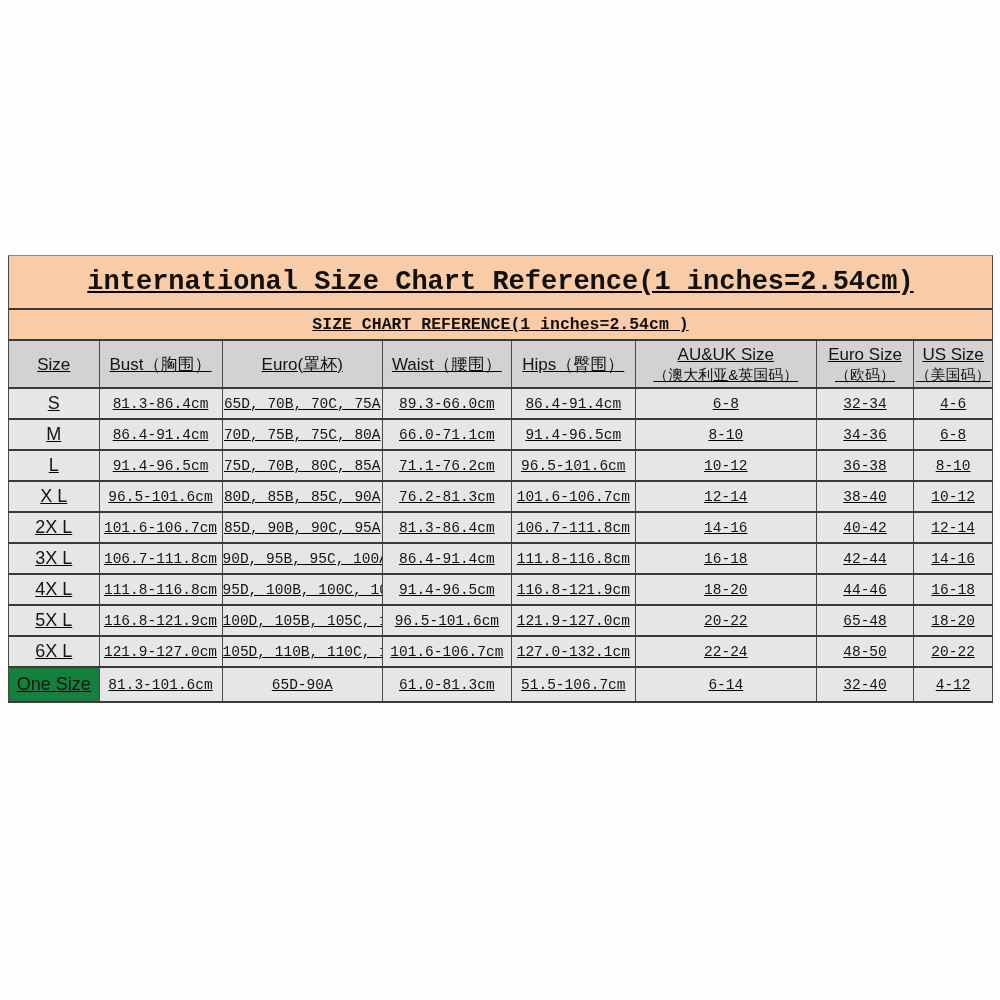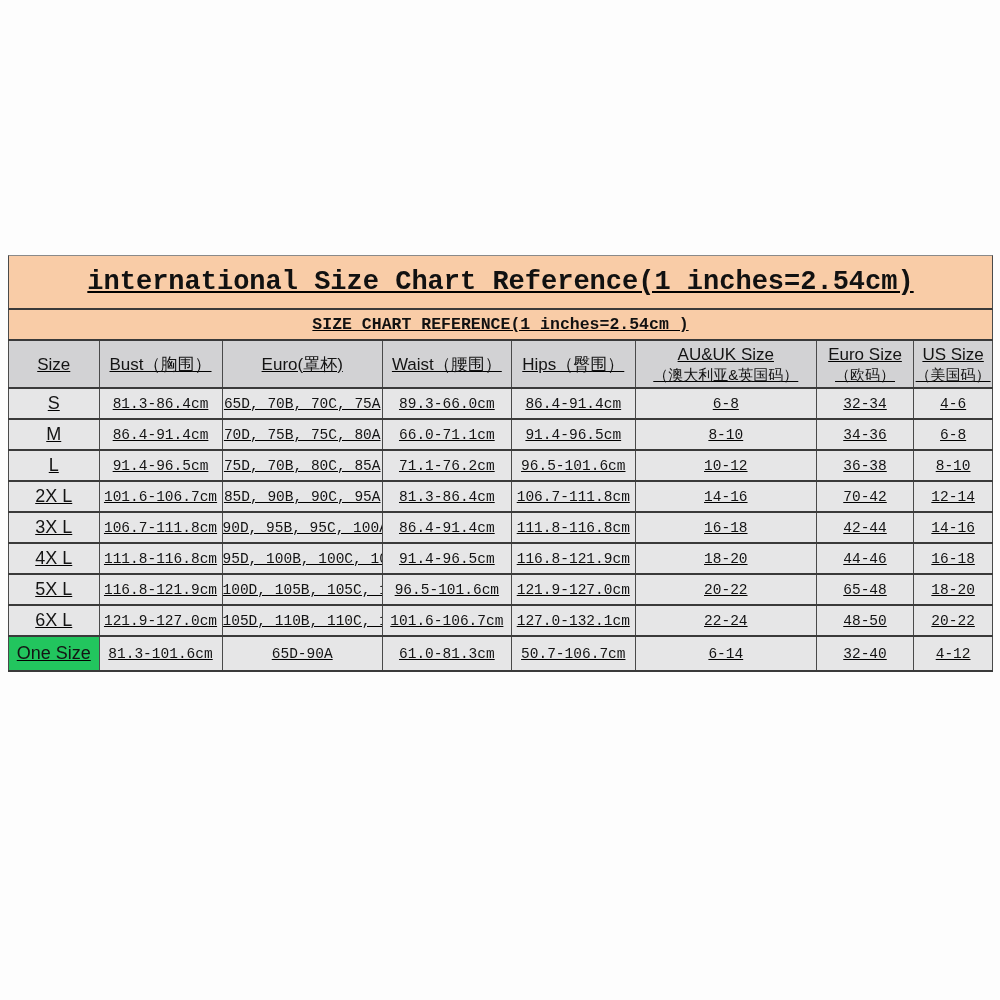--- a/index.html
+++ b/index.html
@@ -90,21 +90,21 @@
     height: 31px;
     font-family: "Liberation Mono", "DejaVu Sans Mono", monospace;
     font-size: 14.5px;
     color: #141414;
   }
   table.size-chart tbody td.size-cell {
     font-family: "Liberation Sans", sans-serif;
     font-size: 18px;
   }
   table.size-chart tbody tr:last-child td { height: 35px; }
-  table.size-chart tbody tr:last-child td.size-cell { background: #22c55e; }
+  table.size-chart tbody tr:last-child td.size-cell { background: #15803d; }
 </style>
 </head>
 <body>
 
 <div class="stage">
 
   <div class="banner">
     <div class="title">international Size Chart Reference(1 inches=2.54cm)</div>
   </div>
 
@@ -179,27 +179,37 @@
         <td class="size-cell">L</td>
         <td>91.4-96.5cm</td>
         <td>75D, 70B, 80C, 85A</td>
         <td>71.1-76.2cm</td>
         <td>96.5-101.6cm</td>
         <td>10-12</td>
         <td>36-38</td>
         <td>8-10</td>
       </tr>
       <tr>
+        <td class="size-cell">X L</td>
+        <td>96.5-101.6cm</td>
+        <td>80D, 85B, 85C, 90A</td>
+        <td>76.2-81.3cm</td>
+        <td>101.6-106.7cm</td>
+        <td>12-14</td>
+        <td>38-40</td>
+        <td>10-12</td>
+      </tr>
+      <tr>
         <td class="size-cell">2X L</td>
         <td>101.6-106.7cm</td>
         <td>85D, 90B, 90C, 95A</td>
         <td>81.3-86.4cm</td>
         <td>106.7-111.8cm</td>
         <td>14-16</td>
-        <td>70-42</td>
+        <td>40-42</td>
         <td>12-14</td>
       </tr>
       <tr>
         <td class="size-cell">3X L</td>
         <td>106.7-111.8cm</td>
         <td>90D, 95B, 95C, 100A</td>
         <td>86.4-91.4cm</td>
         <td>111.8-116.8cm</td>
         <td>16-18</td>
         <td>42-44</td>
@@ -233,20 +243,20 @@
         <td>127.0-132.1cm</td>
         <td>22-24</td>
         <td>48-50</td>
         <td>20-22</td>
       </tr>
       <tr>
         <td class="size-cell">One Size</td>
         <td>81.3-101.6cm</td>
         <td>65D-90A</td>
         <td>61.0-81.3cm</td>
-        <td>50.7-106.7cm</td>
+        <td>51.5-106.7cm</td>
         <td>6-14</td>
         <td>32-40</td>
         <td>4-12</td>
       </tr>
     </tbody>
   </table>
 </div>
 
 </body></html>

